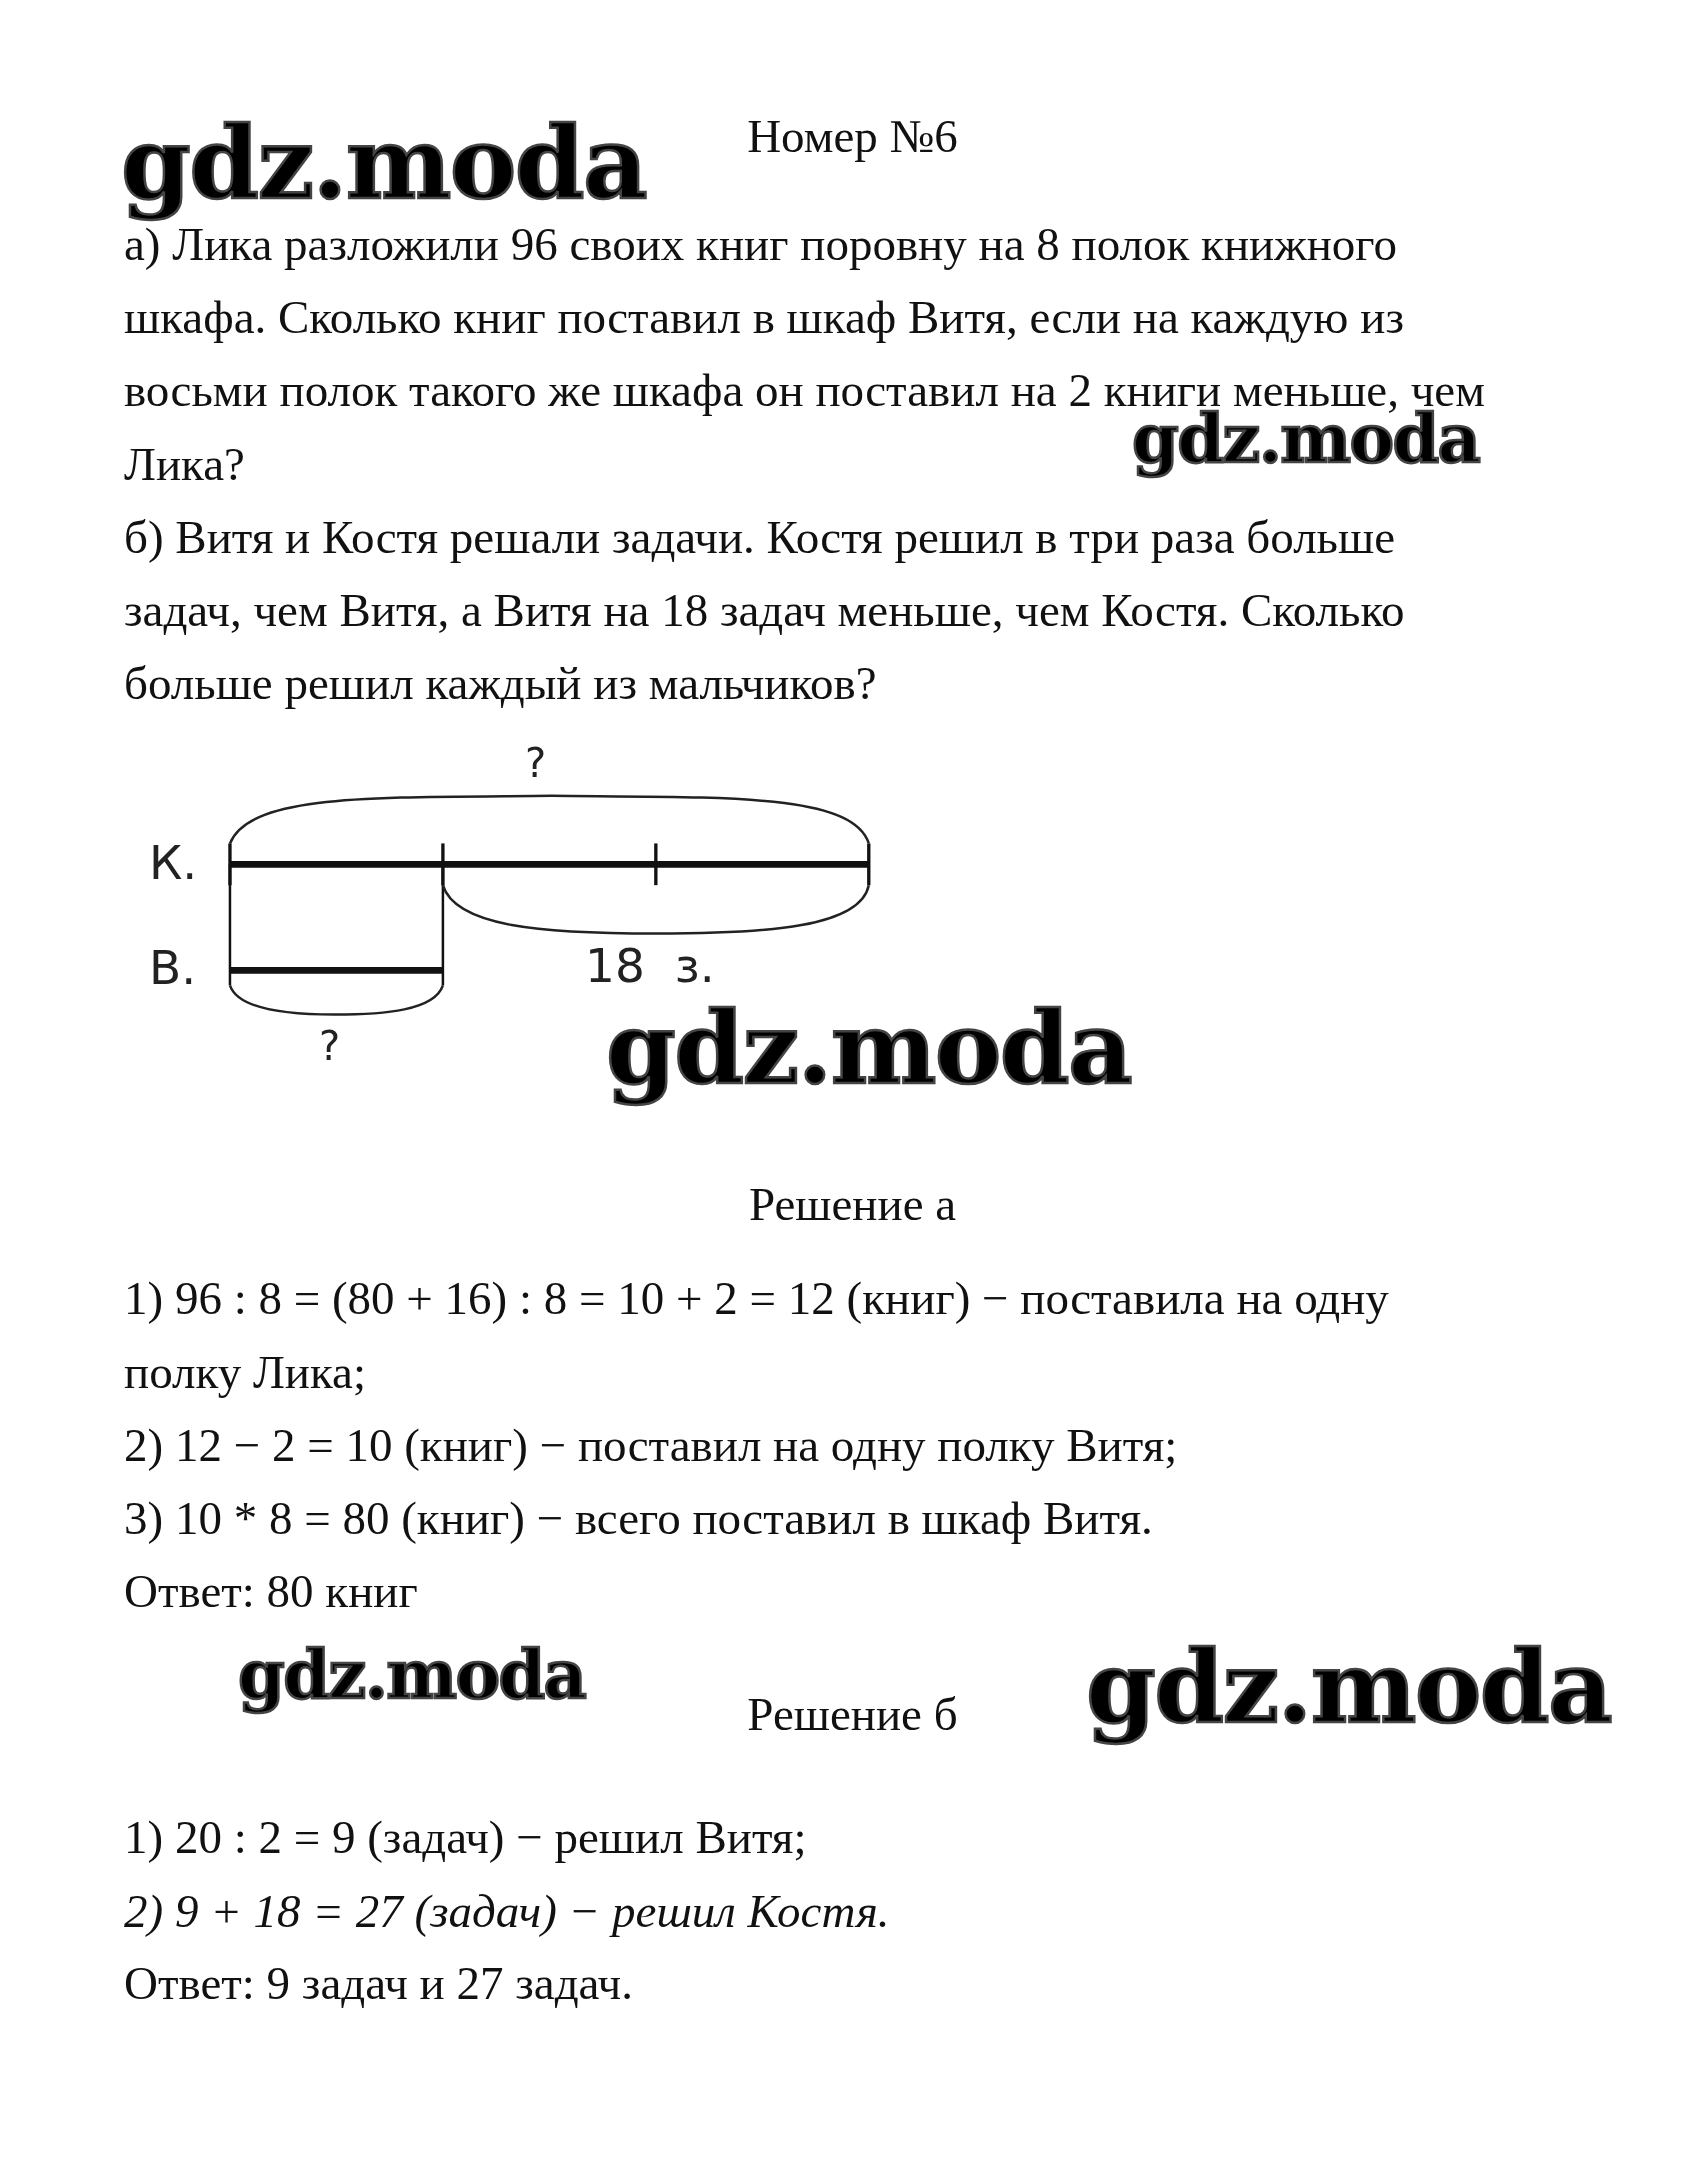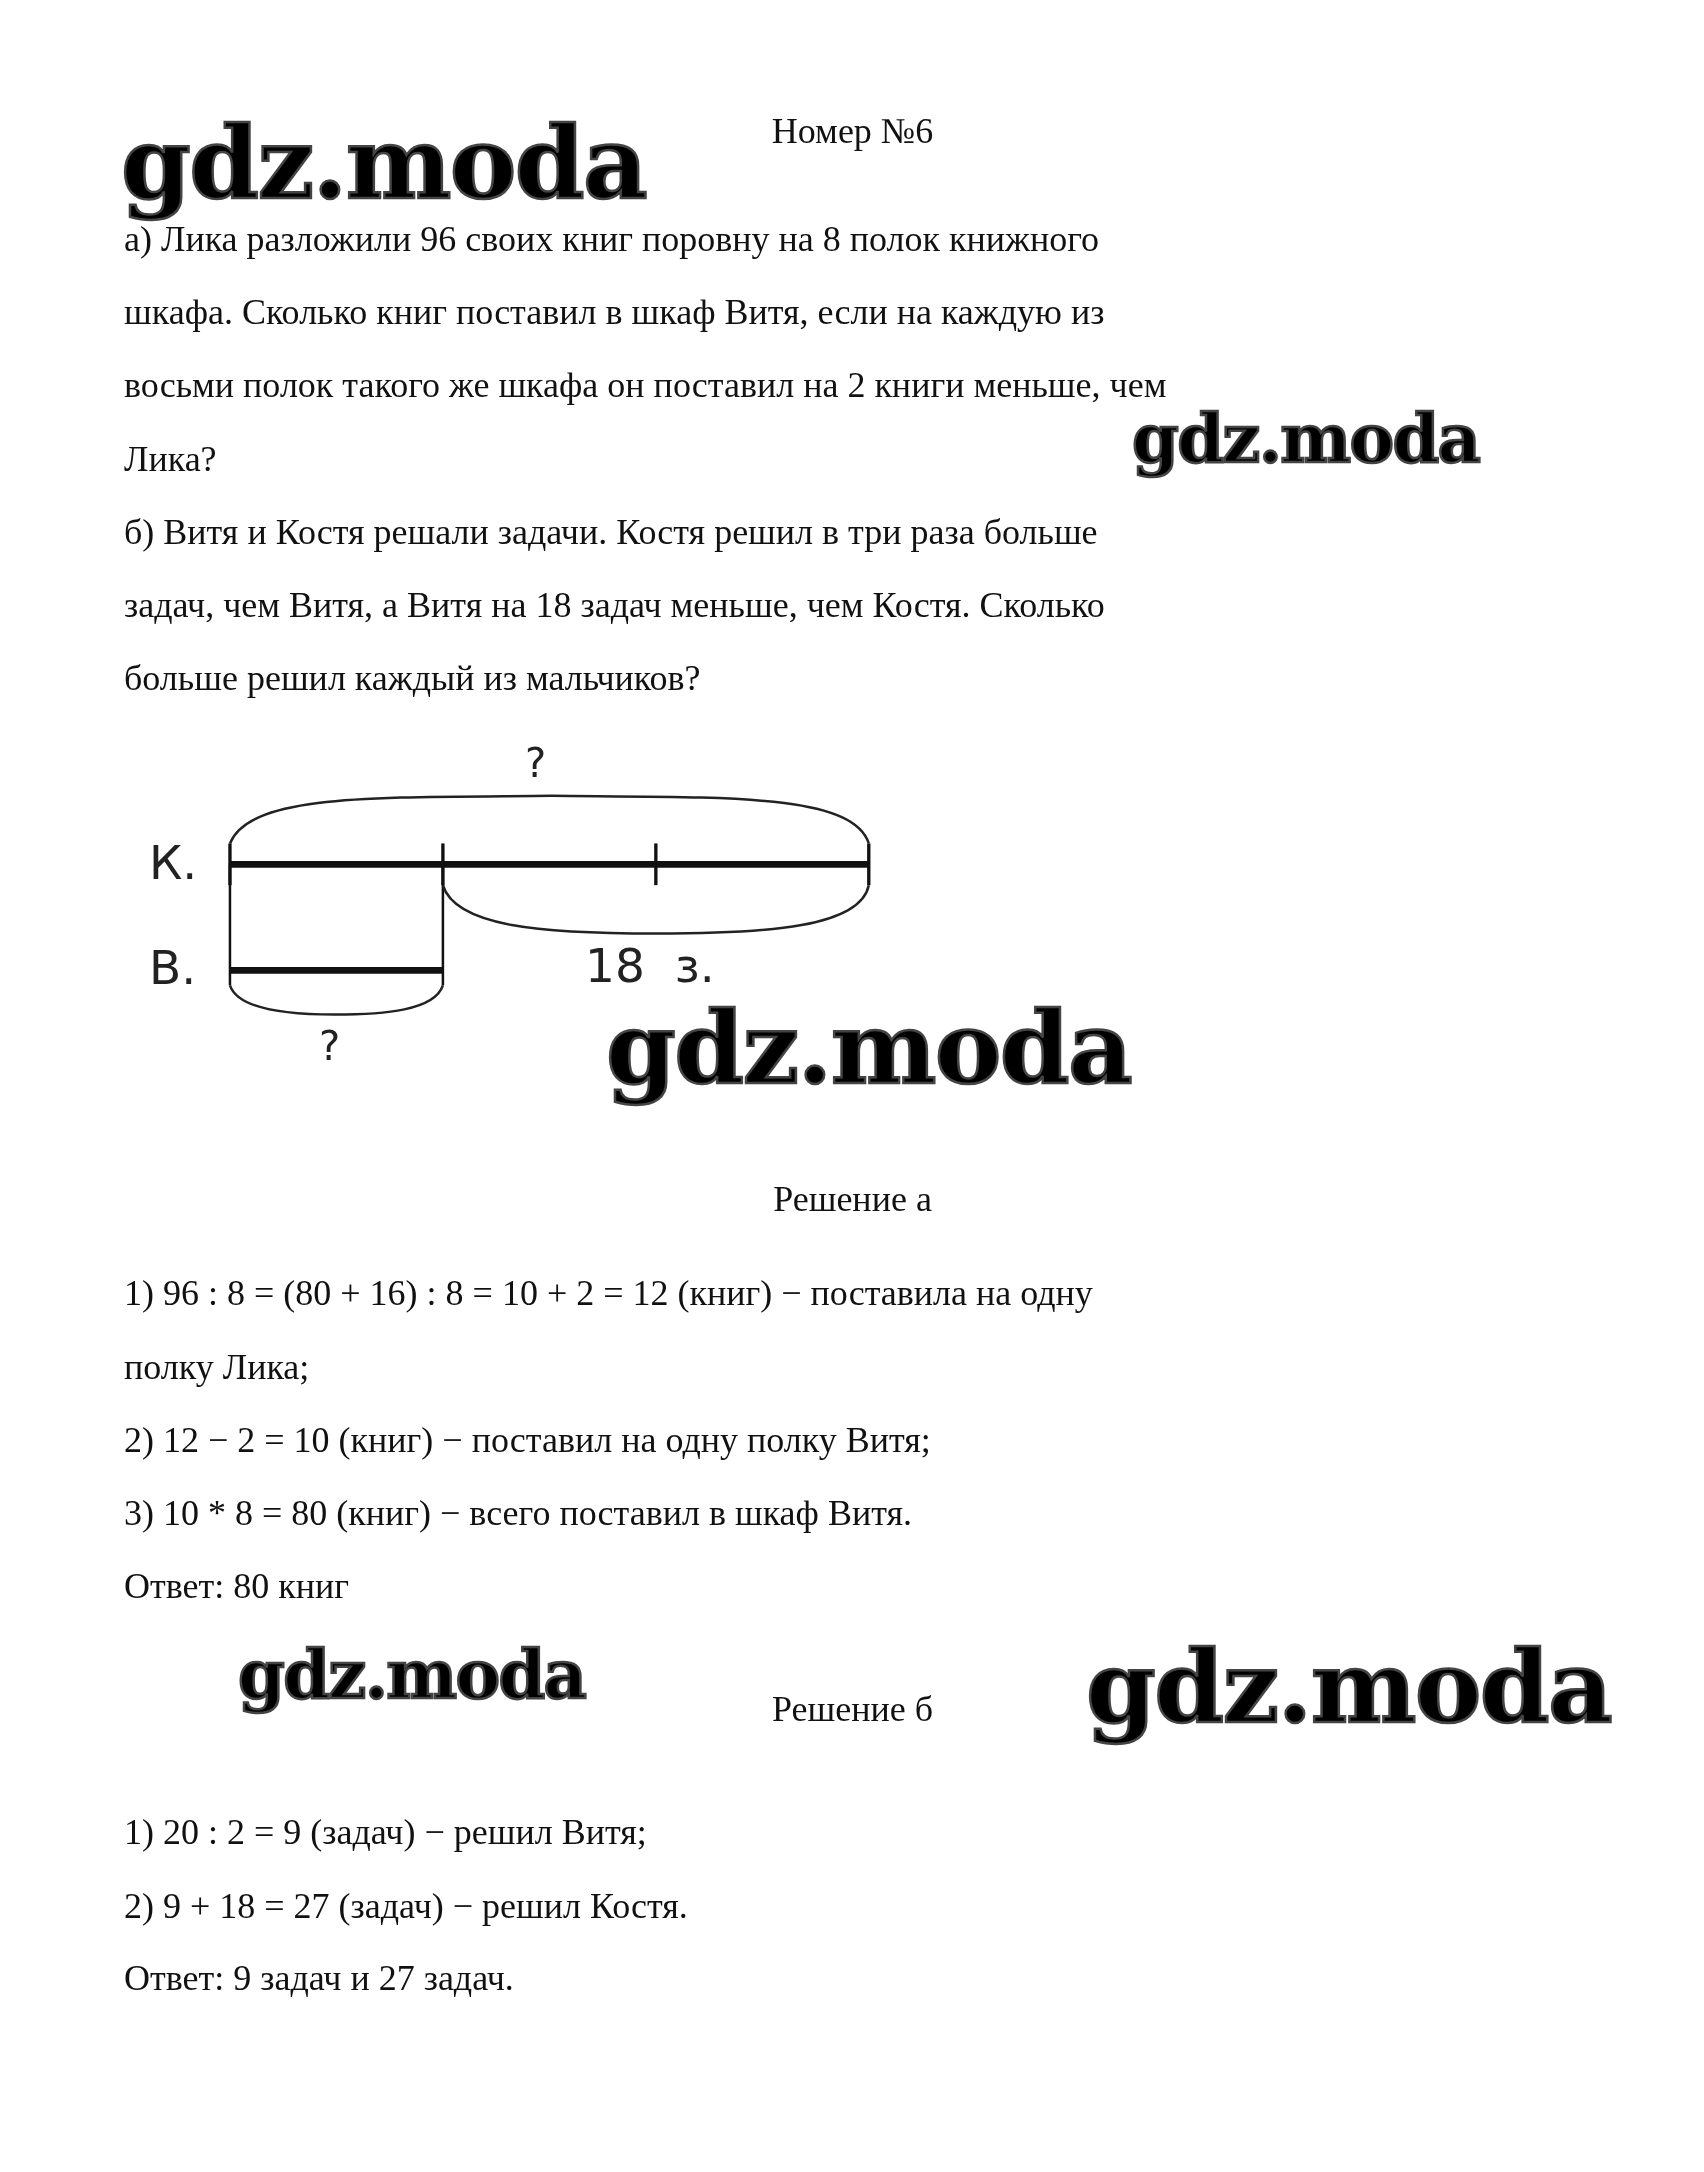--- a/index.html
+++ b/index.html
@@ -1,18 +1,18 @@
 <!DOCTYPE html>
 <html style="font-size:13.4px"><head>
 <meta charset="utf-8">
 <style>
   html,body{margin:0;padding:0;background:#fff;}
   body{width:1705px;height:2172px;position:relative;overflow:hidden;
        font-family:"Liberation Serif","DejaVu Serif",serif;color:#111;}
-  .t{position:absolute;font-size:36px;line-height:1;white-space:nowrap;}
+  .t{position:absolute;font-size:47px;line-height:1;white-space:nowrap;}
   .c{left:0;width:1705px;text-align:center;}
   .wm{position:absolute;font-family:"DejaVu Serif","Liberation Serif",serif;font-weight:bold;
       color:#000000;-webkit-text-stroke:2.5px #444;letter-spacing:-1.7px;line-height:1;white-space:nowrap;}
   .lbl{position:absolute;font-family:"DejaVu Sans","Liberation Sans",sans-serif;font-size:47px;color:#222;line-height:1;}
   svg{position:absolute;left:0;top:0;}
 </style>
 </head>
 <body>
 
 <div class="wm" style="left:121px;top:113px;font-size:100px;">gdz.moda</div>
@@ -58,15 +58,15 @@
 
 <div class="t c" style="top:1153px;margin-top:28px;">Решение а</div>
 <div class="t" style="left:124px;top:1275px;">1) 96 : 8 = (80 + 16) : 8 = 10 + 2 = 12 (книг) − поставила на одну</div>
 <div class="t" style="left:124px;top:1349px;">полку Лика;</div>
 <div class="t" style="left:124px;top:1422px;">2) 12 − 2 = 10 (книг) − поставил на одну полку Витя;</div>
 <div class="t" style="left:124px;top:1495px;">3) 10 * 8 = 80 (книг) − всего поставил в шкаф Витя.</div>
 <div class="t" style="left:124px;top:1568px;">Ответ: 80 книг</div>
 
 <div class="t c" style="top:1691px;">Решение б</div>
 <div class="t" style="left:124px;top:1814px;">1) 20 : 2 = 9 (задач) − решил Витя;</div>
-<div class="t" style="left:124px;top:1888px;">2) 9 + 18 = 27 (задач) − решил Костя.</div>
+<div class="t" style="left:124px;top:1888px;font-style:italic;">2) 9 + 18 = 27 (задач) − решил Костя.</div>
 <div class="t" style="left:124px;top:1960px;">Ответ: 9 задач и 27 задач.</div>
 
 
 </body></html>

